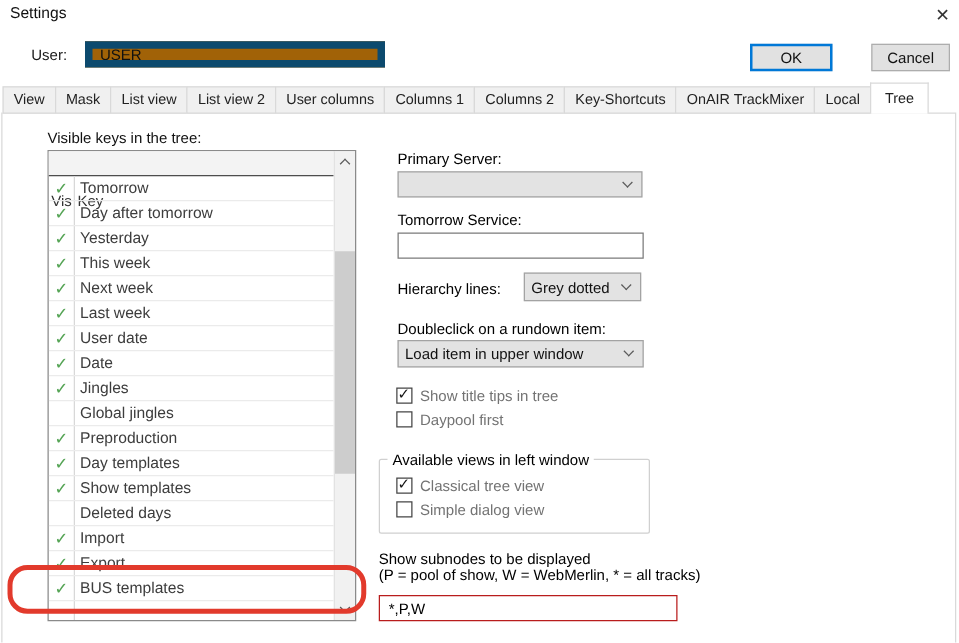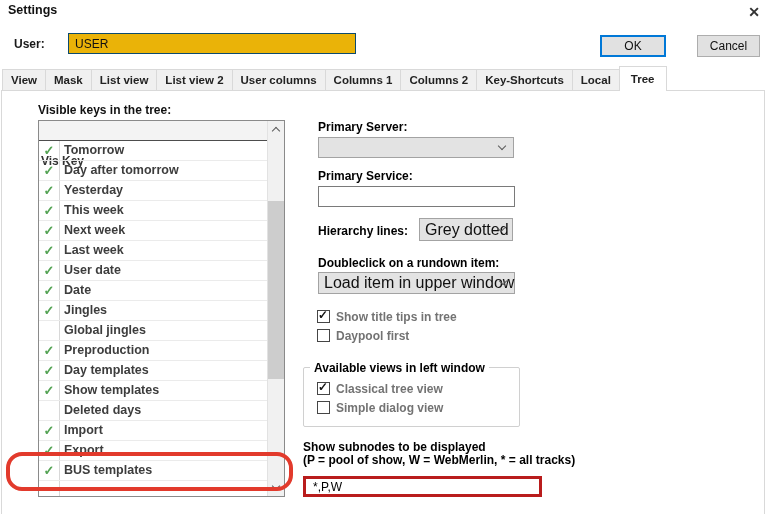--- a/index.html
+++ b/index.html
@@ -5,31 +5,31 @@
   * { box-sizing: border-box; margin: 0; padding: 0; }
   html,body { width: 767px; height: 514px; }
   body {
     font-family: "Liberation Sans", sans-serif;
     background: #ffffff;
     position: relative;
     overflow: hidden;
     color: #1a1a1a;
     font-size: 12px;
   }
-  .abs { position: absolute; font-weight: bold; }
+  .abs { position: absolute; }
 
   
   #win-title { left: 8px; top: 3px; font-size: 12.5px; color: #111; }
   #close-btn { left: 744px; top: 2px; width: 20px; height: 20px; font-size: 14px;
                color: #333; text-align: center; line-height: 20px; cursor: pointer; }
 
   
-  #user-label { left: 14px; top: 37px; text-align: right; }
-  #user-input { left: 68px; top: 33px; width: 288px; height: 21px;
-                border: 1px solid #0c4a6e; background: #eab308; font: 12px "Liberation Sans", sans-serif;
+  #user-label { left: 25px; top: 37px; text-align: right; }
+  #user-input { left: 68px; top: 33px; width: 240px; height: 21px;
+                border: 6px solid #0c4a6e; background: #a16207; font: 12px "Liberation Sans", sans-serif;
                 padding: 0 6px; color: #111; outline: none; }
 
   
   .btn { height: 22px; background: #e1e1e1; font: 12px "Liberation Sans", sans-serif;
          color: #111; text-align: center; line-height: 19px; cursor: pointer; }
   #ok-btn { left: 600px; top: 35px; width: 66px; border: 2px solid var(--accent, #0078d7); }
   #cancel-btn { left: 697px; top: 35px; width: 63px; border: 1px solid #adadad; line-height: 20px; }
 
   
   #tab-bar { left: 2px; top: 66px; height: 25px; display: flex; align-items: flex-end; z-index: 3; }
@@ -85,21 +85,21 @@
   #primary-service-input { left: 318px; top: 186px; width: 197px; height: 21px;
         border: 1px solid #7a7a7a; background: #fff; font: 12px "Liberation Sans", sans-serif;
         padding: 0 5px; outline: none; }
   #hierarchy-label { left: 318px; top: 224px; }
   #hierarchy-combo { left: 419px; top: 218px; width: 94px; height: 23px; }
   #doubleclick-label { left: 318px; top: 256px; }
   #doubleclick-combo { left: 318px; top: 272px; width: 197px; height: 22px; }
   .combo { background: #e3e3e3; border: 1px solid #a3a3a3; position: absolute;
            cursor: pointer; }
   .combo .val { position: absolute; left: 5px; top: 50%; transform: translateY(-50%);
-                font-size: 16px; color: #111; white-space: nowrap; }
+                font-size: 12px; color: #111; white-space: nowrap; }
   .combo .chev { right: 8px; top: 50%; margin-top: -5px; transform: rotate(45deg); }
 
   
   .cb-list { display: flex; flex-direction: column; }
   .cbrow { display: flex; align-items: center; height: 18px; cursor: pointer; }
   .cbox { position: relative; width: 13px; height: 13px; border: 1px solid #454545;
           background: #fff; flex: 0 0 13px; }
   .cbox .mark { position: absolute; left: 0px; top: -3px; font-size: 12px; color: #111; }
   .cblabel { margin-left: 6px; font-size: 12px; color: #737373; white-space: nowrap; }
   #tree-checkboxes { left: 317px; top: 307px; }
@@ -110,21 +110,21 @@
                  border: 1px solid #d0d0d0; border-radius: 2px; }
   #views-group-title { left: 310px; top: 361px; background: #fff; padding: 0 4px;
                        color: #000; z-index: 2; }
   #views-options { left: 317px; top: 379px; }
   #views-options .cbrow { height: 19px; }
 
   
   #subnodes-label { left: 303px; top: 440px; }
   #subnodes-hint { left: 303px; top: 453px; }
   #subnodes-input { left: 303px; top: 476px; width: 239px; height: 21px;
-        border: 3px solid #b91c1c; background: #fff; font: 12px "Liberation Sans", sans-serif;
+        border: 1px solid #b91c1c; background: #fff; font: 12px "Liberation Sans", sans-serif;
         padding: 0 7px; outline: none; }
 </style>
 </head>
 <body>
 
 <div class="abs" id="win-title">Settings</div>
 <div class="abs" id="close-btn">✕</div>
 
 <div class="abs" id="user-label">User:</div>
 <input class="abs" id="user-input" value="USER" style="">
@@ -134,20 +134,21 @@
 
 <div class="abs" id="tab-bar">
     <div class="tab">View</div>
     <div class="tab">Mask</div>
     <div class="tab">List view</div>
     <div class="tab">List view 2</div>
     <div class="tab">User columns</div>
     <div class="tab">Columns 1</div>
     <div class="tab">Columns 2</div>
     <div class="tab">Key-Shortcuts</div>
+    <div class="tab">OnAIR TrackMixer</div>
     <div class="tab">Local</div>
     <div class="tab active">Tree</div>
   </div>
 
 <div class="abs" id="content-pane"></div>
 
 <div class="abs" id="tree-keys-label">Visible keys in the tree:</div>
 <div class="abs" id="tree-table">
   <div id="tree-header">
     <div class="hcell" id="hcell-vis">Vis</div>
@@ -236,21 +237,21 @@
 </div>
 
 <div class="abs" id="annotation"></div>
 
 <div class="abs rlabel" id="primary-server-label">Primary Server:</div>
 <div class="combo" id="primary-server-combo">
   <span class="val"></span>
   <span class="chev"></span>
 </div>
 
-<div class="abs rlabel" id="primary-service-label">Primary Service:</div>
+<div class="abs rlabel" id="primary-service-label">Tomorrow Service:</div>
 <input class="abs" id="primary-service-input" value="" style="">
 
 <div class="abs rlabel" id="hierarchy-label">Hierarchy lines:</div>
 <div class="combo" id="hierarchy-combo">
   <span class="val">Grey dotted</span>
   <span class="chev"></span>
 </div>
 
 <div class="abs rlabel" id="doubleclick-label">Doubleclick on a rundown item:</div>
 <div class="combo" id="doubleclick-combo">

